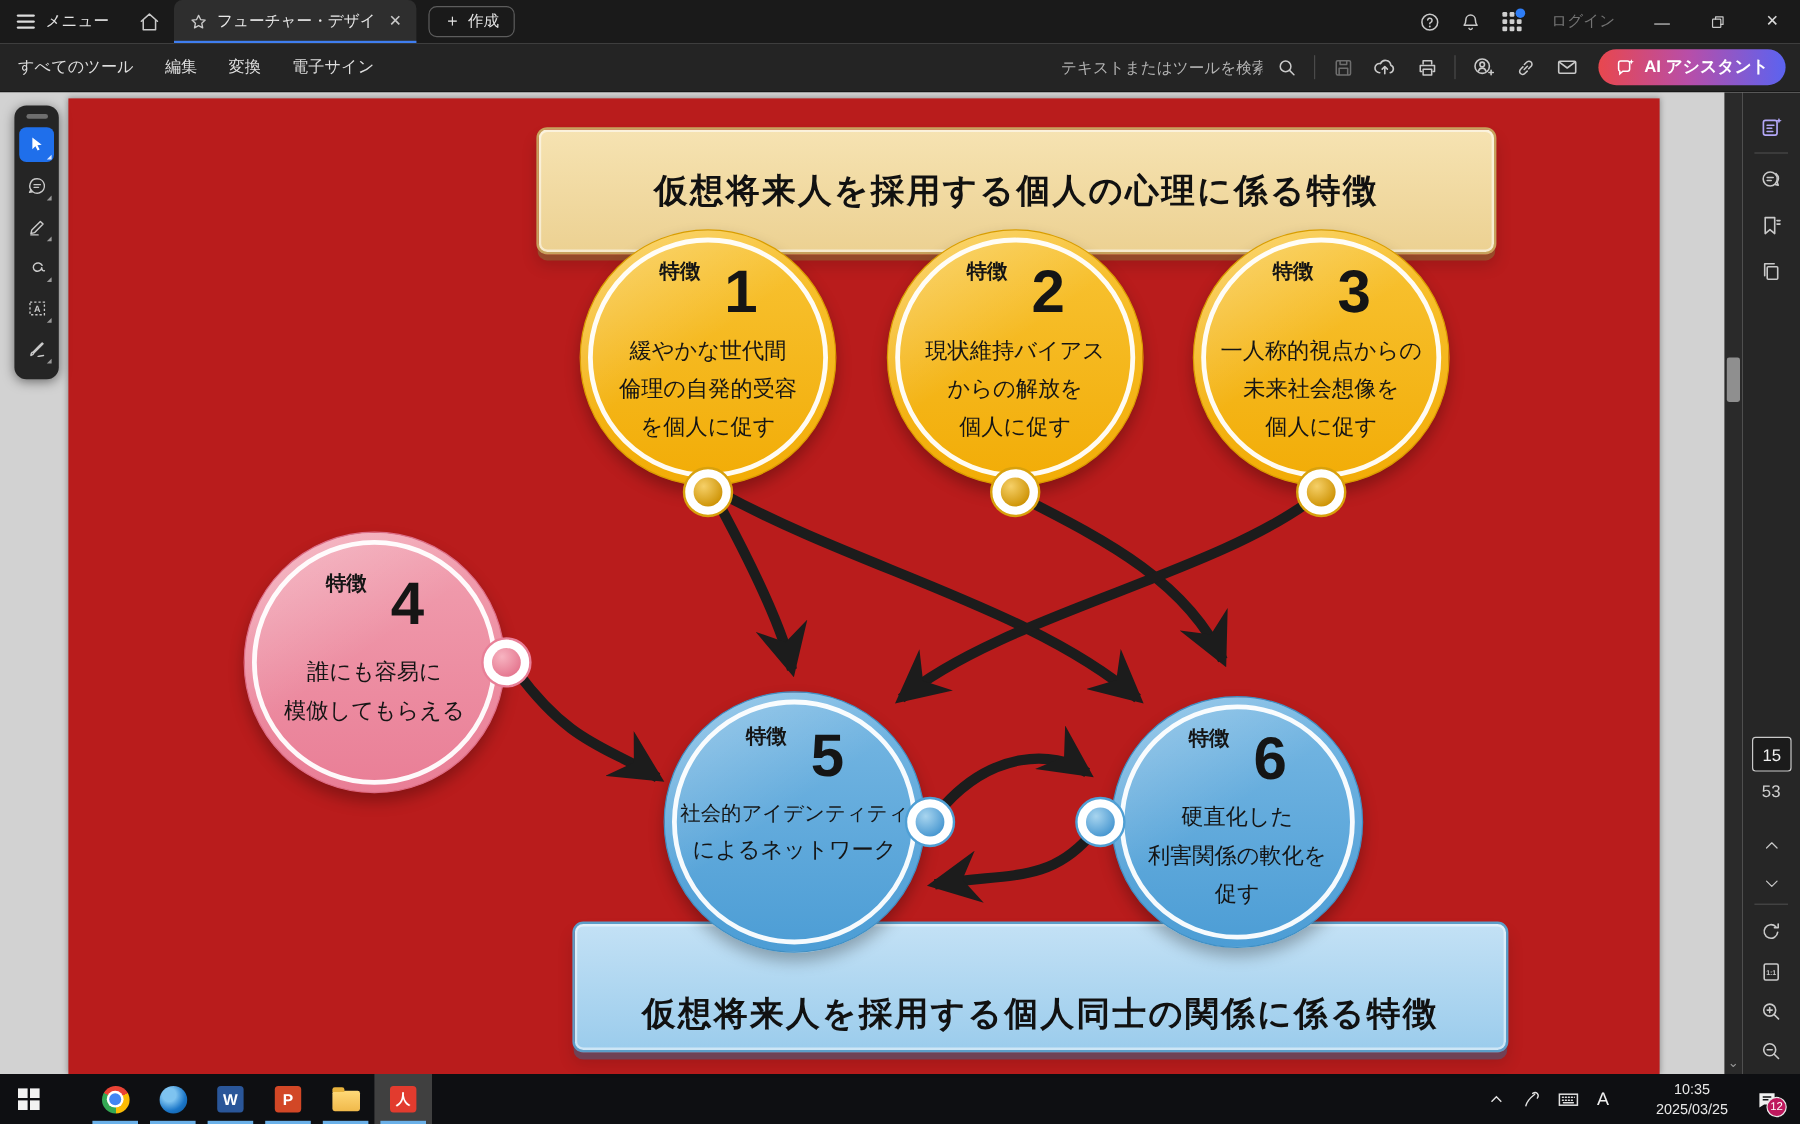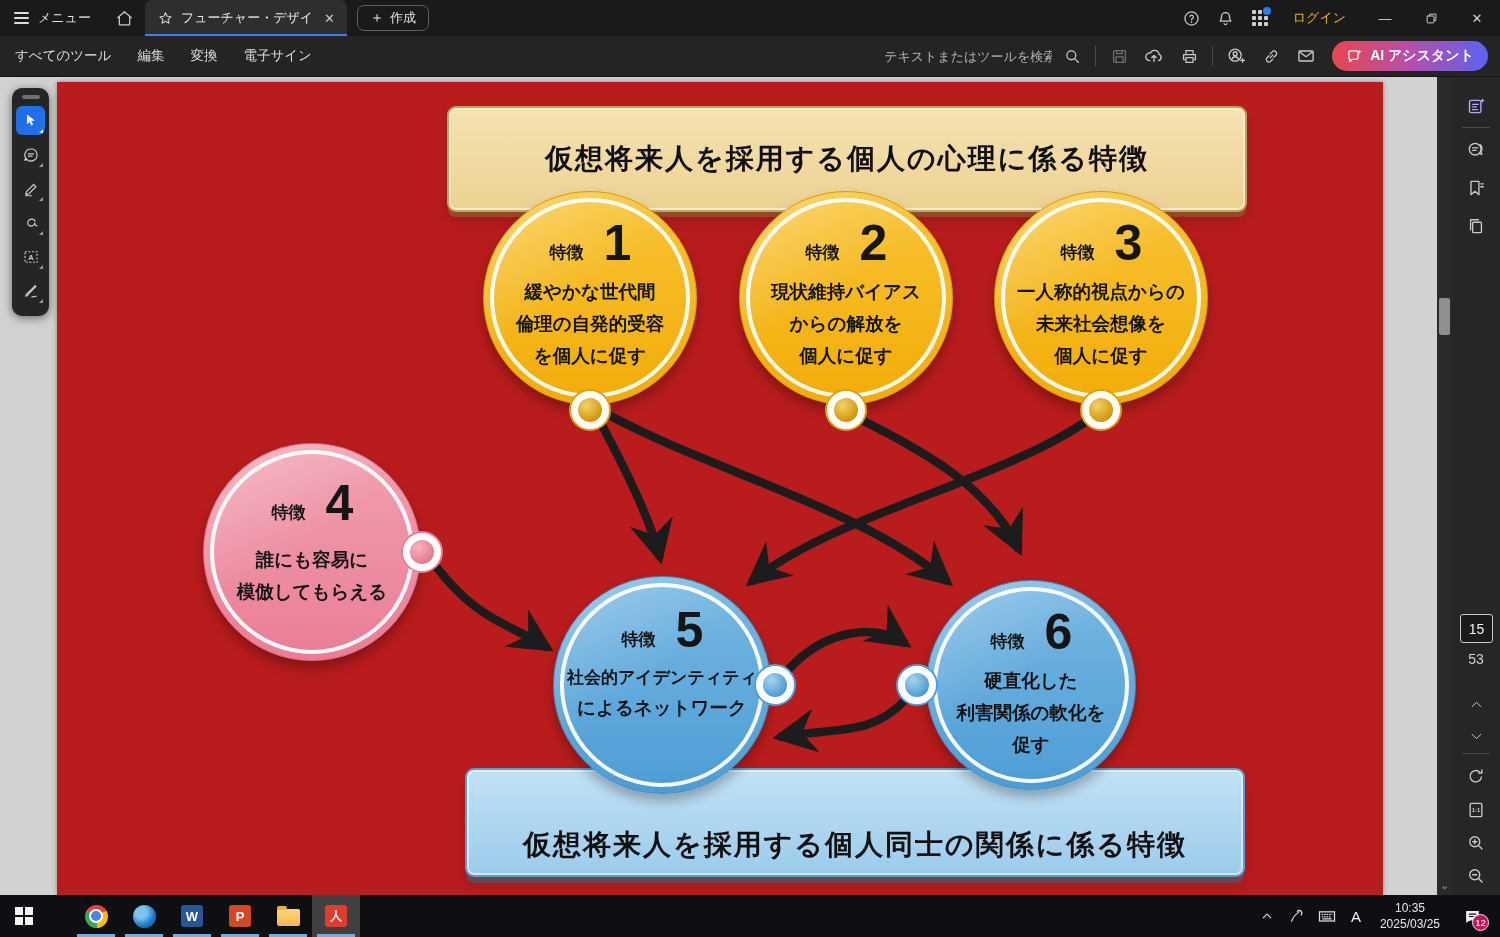--- a/index.html
+++ b/index.html
@@ -16,21 +16,21 @@
   .doc-tab::after{content:"";position:absolute;left:0;right:0;bottom:0;height:2px;background:#3f7ef0;}
   .tab-title{flex:1;white-space:nowrap;overflow:hidden;color:#e8e8e8;}
   .tab-close{color:#c9c9c9;font-size:13px;padding:2px 4px;}
   .create-btn{margin-left:10px;height:26px;border:1px solid #5d5d5d;border-radius:7px;display:flex;align-items:center;gap:6px;padding:0 12px;color:#e3e3e3;}
   .create-plus{font-size:14px;}
   .tb-right{margin-left:auto;display:flex;align-items:center;}
   .tb-ic{width:34px;height:36px;display:flex;align-items:center;justify-content:center;position:relative;}
   .grid9{position:relative;width:16px;height:16px;display:grid;grid-template-columns:repeat(3,1fr);gap:2px;}
   .grid9 i{background:#cfcfcf;border-radius:1px;}
   .grid-dot{position:absolute;right:-3px;top:-3px;width:8px;height:8px;border-radius:50%;background:#2e7df6;}
-  .login{padding:0 16px;color:#eab308;}
+  .login{padding:0 16px;color:#737373;}
   .win-btn{width:46px;height:36px;display:flex;align-items:center;justify-content:center;color:#d8d8d8;font-size:13px;}
 
   
   .toolbar{position:absolute;left:0;top:36px;width:1500px;height:41px;background:#242424;border-bottom:1px solid #161616;display:flex;align-items:center;color:#dedede;font-size:13.5px;}
   .tool-item{padding:0 13px;cursor:pointer;}
   .tool-item:first-child{padding-left:15px;}
   .tb2-right{margin-left:auto;display:flex;align-items:center;gap:1px;padding-right:12px;}
   .search{width:172px;background:transparent;border:none;outline:none;color:#c9c9c9;font-size:13px;text-align:right;}
   .search::placeholder{color:#b2b2b2;}
   .ic-btn{width:34px;height:32px;display:flex;align-items:center;justify-content:center;border-radius:4px;}
@@ -79,46 +79,46 @@
   .tbird{width:23px;height:23px;border-radius:50%;background:radial-gradient(circle at 35% 32%,#7ec3f0 0 26%,#1b76c8 62%,#0b5394 100%);}
   .tile{width:22px;height:22px;border-radius:3px;color:#fff;font-weight:bold;font-size:13px;display:flex;align-items:center;justify-content:center;}
   .tile.word{background:#2a5699;}
   .tile.ppt{background:#d24726;}
   .tile.acr{background:#e23b2e;font-size:12px;}
   .folder{position:relative;width:23px;height:17px;margin-top:3px;background:linear-gradient(180deg,#ffd978,#f0b94b);border-radius:2px;}
   .folder::before{content:"";position:absolute;left:0;top:-3px;width:10px;height:4px;background:#e8b33d;border-radius:2px 2px 0 0;}
   .tray{margin-left:auto;display:flex;align-items:center;gap:4px;padding-right:8px;}
   .tray-ic{width:26px;height:42px;display:flex;align-items:center;justify-content:center;}
   .ime{font-size:15px;color:#f0f0f0;width:24px;text-align:center;}
-  .clock{font-size:12px;text-align:center;line-height:1.35;padding:0 8px;}
+  .clock{font-size:12px;text-align:center;line-height:1.35;padding:0 8px;margin-left:20px;}
   .notif{position:relative;width:40px;height:42px;display:flex;align-items:center;justify-content:center;}
   .notif-badge{position:absolute;right:3px;bottom:6px;width:17px;height:17px;border:1.5px solid #e8e8e8;border-radius:50%;background:#be185d;color:#fff;font-size:9.5px;display:flex;align-items:center;justify-content:center;}
 
   
   .banner{position:absolute;display:flex;justify-content:center;z-index:1;}
   .banner .btxt{font-weight:800;color:#111;font-size:28px;letter-spacing:2px;white-space:nowrap;}
   .banner-top{left:390px;top:24px;width:800px;height:106px;background:linear-gradient(180deg,#f6e3b2,#ecd192);border:2px solid #c7a25d;border-radius:9px;box-shadow:inset 0 0 0 2px rgba(255,255,255,.55),0 6px 0 -1px rgba(138,114,56,.55),0 9px 12px rgba(0,0,0,.15);padding-top:32px;}
-  .banner-bottom{left:408px;top:686px;width:780px;height:109px;background:linear-gradient(180deg,#c3e1f5,#9bccec);border:2px solid #5d9dc8;border-radius:9px;box-shadow:inset 0 0 0 2px rgba(255,255,255,.5),0 7px 0 -1px rgba(58,106,145,.5),0 9px 12px rgba(0,0,0,.13);padding-top:56px;}
+  .banner-bottom{left:420px;top:686px;width:780px;height:109px;background:linear-gradient(180deg,#c3e1f5,#9bccec);border:2px solid #5d9dc8;border-radius:9px;box-shadow:inset 0 0 0 2px rgba(255,255,255,.5),0 7px 0 -1px rgba(58,106,145,.5),0 9px 12px rgba(0,0,0,.13);padding-top:56px;}
 
   .circle{position:absolute;border-radius:50%;z-index:2;display:flex;flex-direction:column;align-items:center;text-align:center;box-shadow:0 7px 12px rgba(0,0,0,.28);}
   .circle::before{content:"";position:absolute;inset:6px;border:4px solid rgba(255,255,255,.95);border-radius:50%;pointer-events:none;}
   .circle.yellow{background:linear-gradient(145deg,rgba(255,255,255,.34) 0%,rgba(255,255,255,0) 46%),linear-gradient(180deg,#f8c436,#f2ac06);border:1.5px solid #d89d00;}
   .circle.pink{background:linear-gradient(145deg,rgba(255,255,255,.32) 0%,rgba(255,255,255,0) 46%),linear-gradient(180deg,#f1a0b0,#e97e96);border:1.5px solid #db6e87;}
   .circle.blue{background:linear-gradient(145deg,rgba(255,255,255,.30) 0%,rgba(255,255,255,0) 46%),linear-gradient(180deg,#78b8e3,#4c9dd5);border:1.5px solid #3f8fc4;}
   .c1{left:426px;top:109px;width:214px;height:214px;padding-top:26px;}
   .c2{left:682px;top:109px;width:214px;height:214px;padding-top:26px;}
   .c3{left:937px;top:109px;width:214px;height:214px;padding-top:26px;}
   .c4{left:146px;top:361px;width:218px;height:218px;padding-top:34px;}
   .c5{left:496px;top:494px;width:218px;height:218px;padding-top:28px;}
   .c6{left:869px;top:498px;width:210px;height:210px;padding-top:26px;}
-  .chead{display:flex;align-items:flex-end;gap:20px;line-height:1;}
+  .chead{display:flex;gap:20px;line-height:1;}
   .fw{font-size:17px;font-weight:800;color:#151515;padding-bottom:7px;}
   .fnum{font-size:50px;font-weight:800;color:#151515;letter-spacing:-1px;}
   .cbody{margin-top:8px;}
-  .ln{font-size:18.5px;font-weight:700;color:#151515;line-height:1.72;white-space:nowrap;}
+  .ln{font-size:18.5px;font-weight:400;color:#151515;line-height:1.72;white-space:nowrap;}
   .c4 .cbody{margin-top:16px;}
   .c5 .ln:first-child{font-size:17px;}
 
   .arrows{position:absolute;left:0;top:0;z-index:3;pointer-events:none;}
 </style>
 </head>
 <body>
 
 <div class="app">
 

